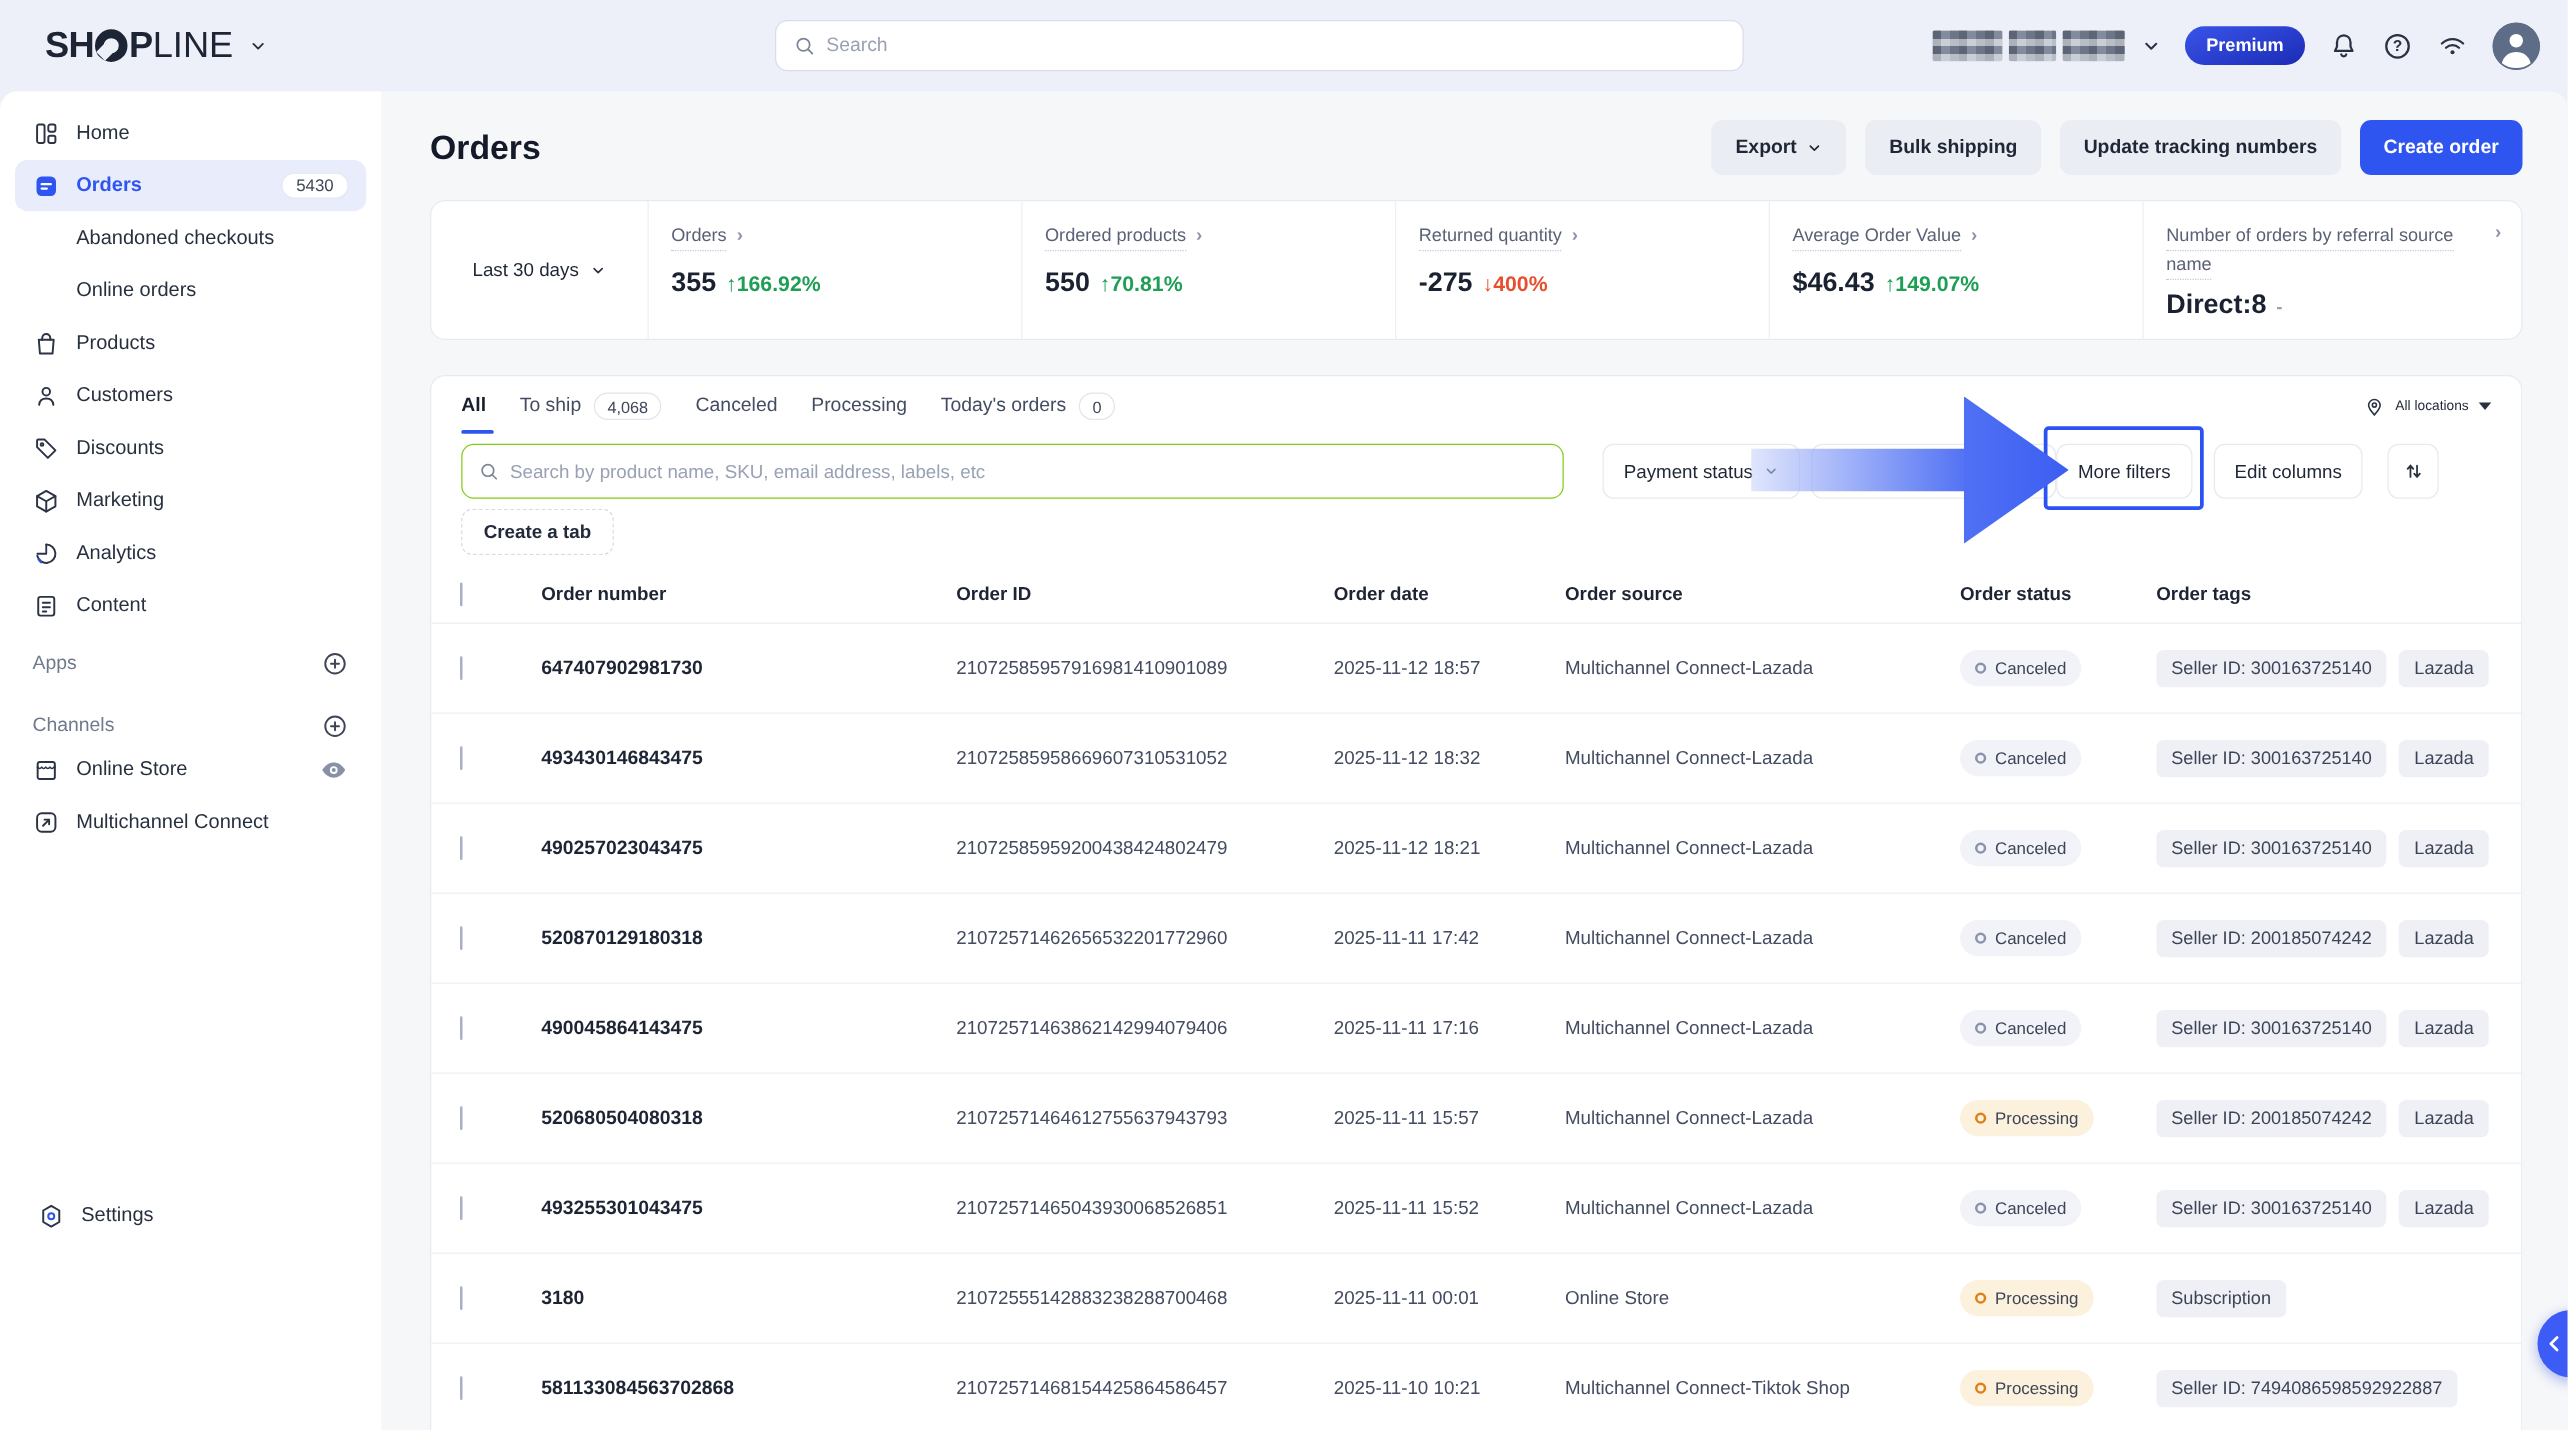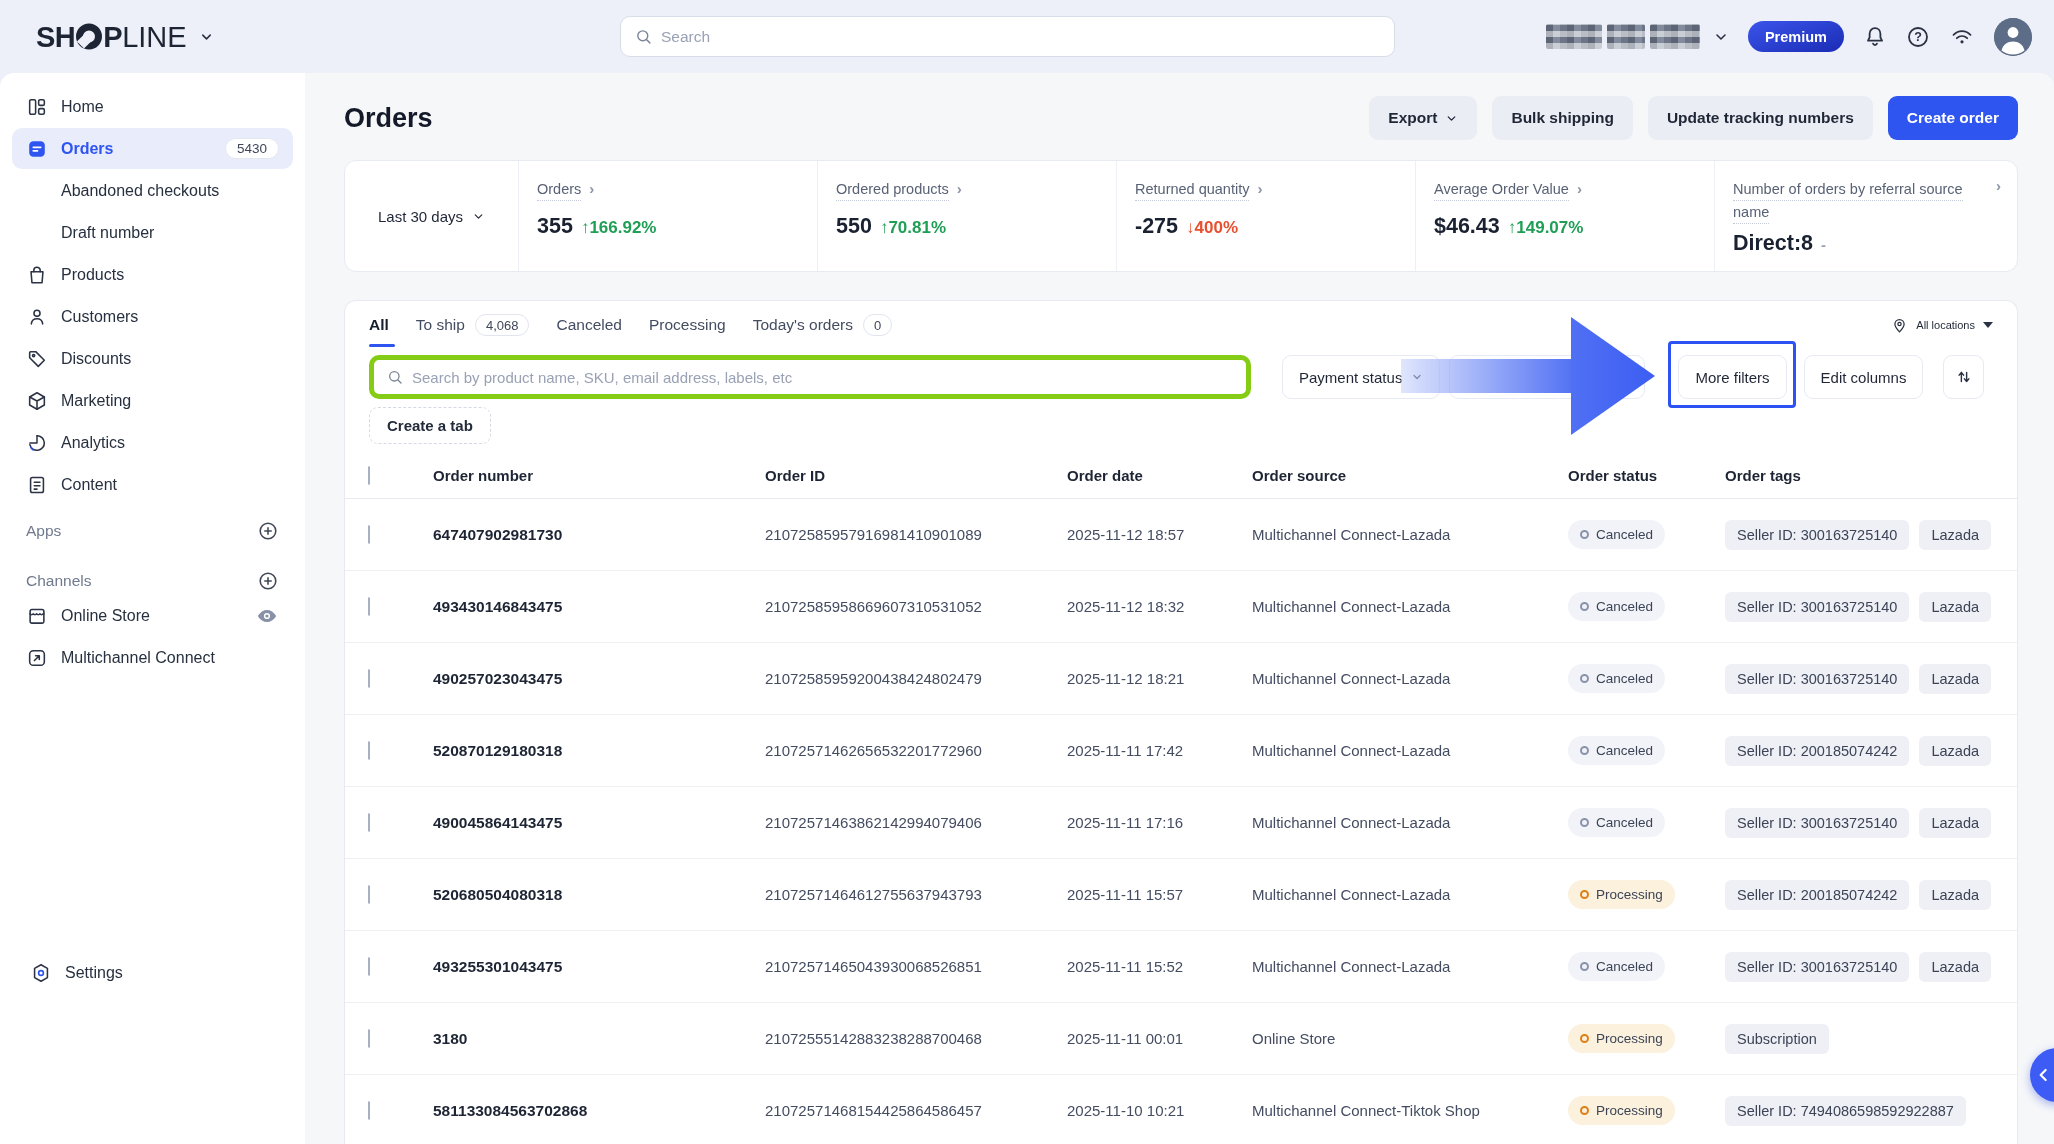--- a/index.html
+++ b/index.html
@@ -70,26 +70,26 @@
   .orders-card{margin-top:28px;height:860px;background:#fff;border:1px solid #e8eaf1;border-bottom:none;border-radius:12px 12px 0 0;position:relative;overflow:hidden}
   .tabs-row{height:48px;display:flex;align-items:center;padding:0 24px}
   .tab{display:flex;align-items:center;gap:10px;margin-right:27px;font-size:15.5px;color:#434c60;height:100%;position:relative;cursor:pointer}
   .tab.active{color:#171e2e;font-weight:700}
   .tab.active::after{content:"";position:absolute;left:0;bottom:2px;width:26px;height:3.5px;border-radius:3px;background:#2f55f0}
   .tab-badge{border:1px solid #e2e5ee;border-radius:999px;padding:2.5px 10px;font-size:13px;color:#3f4759;background:#fff}
   .locations{margin-left:auto;display:flex;align-items:center;gap:8px;font-size:11px;color:#1f2635;cursor:pointer}
   .caret-down{width:0;height:0;border-left:5px solid transparent;border-right:5px solid transparent;border-top:6px solid #2a3142}
 
   .filter-row{margin:6px 24px 0;height:44px;display:flex;align-items:center}
-  .table-search{width:882px;flex:none;height:44px;border:5px solid #84cc16;border-radius:10px;background:#fff;display:flex;align-items:center;padding:0 13px;gap:9px}
+  .table-search{width:882px;flex:none;height:44px;border:1px solid #84cc16;border-radius:10px;background:#fff;display:flex;align-items:center;padding:0 13px;gap:9px}
   .table-search input{flex:1;border:none;outline:none;background:transparent;font-size:15px;color:#1d2433;font-family:"Liberation Sans",sans-serif}
   .filter-btn{height:44px;padding:0 16px;background:#fff;border:1px solid #e7eaf2;border-radius:9px;font-size:15px;color:#1f2635;display:flex;align-items:center;gap:9px;cursor:pointer;font-family:"Liberation Sans",sans-serif}
   .payment-btn{margin-left:31px}
   .ghost-btn{margin-left:9px;width:196px;flex:none}
-  .mf-wrap{margin-left:33px;position:relative}
+  .mf-wrap{position:relative}
   .mf-box{position:absolute;left:-10px;right:-9px;top:-14px;bottom:-9px;border:3.5px solid #2c52f3;border-radius:4px;pointer-events:none}
   .edit-btn{margin-left:17px}
   .sort-btn{margin-left:20px;width:41px;justify-content:center;padding:0}
 
   .arrow{position:absolute;left:1056px;top:16px;width:254px;height:118px;pointer-events:none;z-index:6}
   .arrow-tail{position:absolute;left:0;top:42px;width:172px;height:34px;background:linear-gradient(90deg,rgba(198,209,250,.55),#5272f4)}
   .arrow-head{position:absolute;left:170px;top:0;width:84px;height:118px;background:linear-gradient(90deg,#5070f4,#3c5ef2);clip-path:polygon(0 0,100% 50%,0 100%)}
 
   .create-tab{margin:8px 0 0 24px;height:37px;padding:0 17px;display:inline-flex;align-items:center;border:1px dashed #d4d9e4;border-radius:9px;background:#fff;font-size:15px;font-weight:600;color:#232b3b;cursor:pointer;font-family:"Liberation Sans",sans-serif}
 
@@ -199,21 +199,21 @@
               <path d="M8 10.2h8M8 14h4.5" stroke="#fff" stroke-width="2" stroke-linecap="round"></path>
             </svg>
           </span>
           <span class="nav-label">Orders</span>
           <span class="nav-badge">5430</span>
         </div>
         <div class="nav-item indent">
           <span class="nav-label">Abandoned checkouts</span>
         </div>
         <div class="nav-item indent">
-          <span class="nav-label">Draft number</span>
+          <span class="nav-label">Online orders</span>
         </div>
         <div class="nav-item">
           <span class="nav-icon">
             <svg width="22" height="22" viewBox="0 0 24 24" fill="none" stroke="#2b3344" stroke-width="1.7" stroke-linecap="round" stroke-linejoin="round">
               <path d="M8.5 8.5V7a3.5 3.5 0 0 1 7 0v1.5"></path>
               <path d="M5.5 8.5h13l-1 12h-11Z"></path>
             </svg>
           </span>
           <span class="nav-label">Products</span>
         </div>

